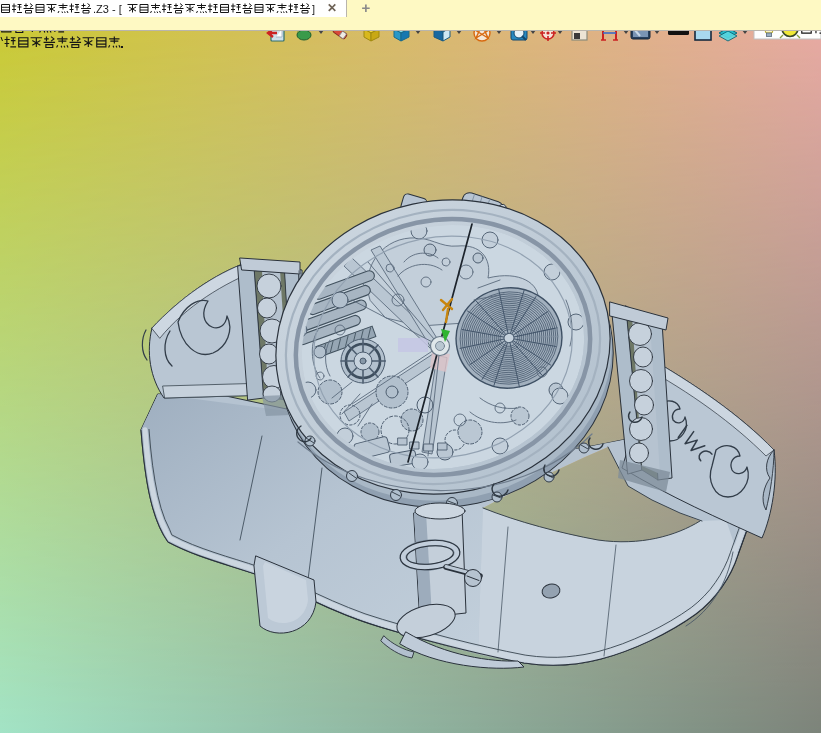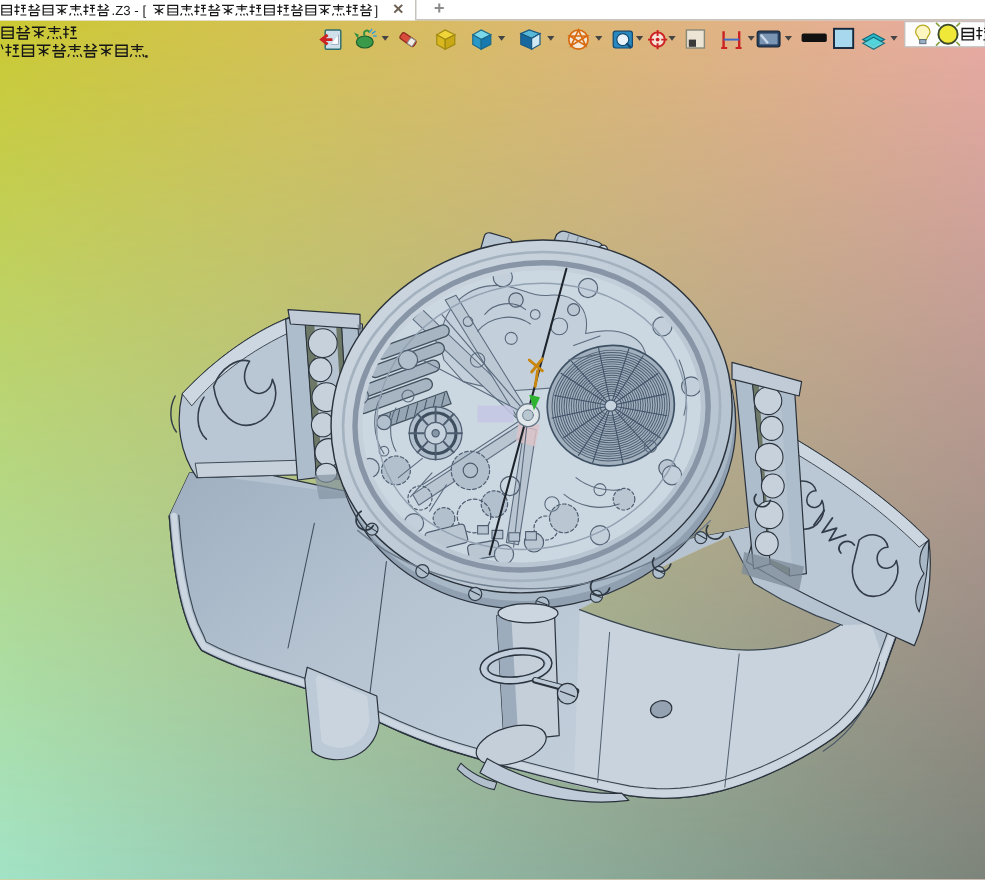--- a/index.html
+++ b/index.html
@@ -1,18 +1,18 @@
 <!DOCTYPE html>
 <html><head>
 <meta charset="utf-8">
 <style>
 html,body{margin:0;padding:0}
 body{width:821px;height:733px;position:relative;overflow:hidden;font-family:"Liberation Sans",sans-serif;background:#d7d3cb}
 #vp{position:absolute;left:0;top:0;width:821px;height:733px}
-#tabbar{position:absolute;left:0;top:0;width:821px;height:17px;background:#ffffff;border-bottom:1px solid #b9b5ac;box-sizing:border-box}
+#tabbar{position:absolute;left:0;top:0;width:821px;height:31px;background:#fef9c3;border-bottom:1px solid #b9b5ac;box-sizing:border-box}
 #tab0{position:absolute;left:0;top:0;width:347px;height:17px;background:#ffffff;border-right:1px solid #b9b5ac;box-sizing:border-box}
 .x{position:absolute;left:325px;top:1px;width:14px;height:14px;color:#6e6256;font-weight:bold;font-size:12px;line-height:14px;text-align:center}
 .plus{position:absolute;left:358px;top:0px;width:16px;height:16px;color:#8a8a8a;font-weight:bold;font-size:15px;line-height:16px;text-align:center}
 #tabsvg{position:absolute;left:0;top:0;width:821px;height:17px}
 </style>
 </head>
 <body>
 <svg id="vp" viewBox="0 0 821 733" width="821" height="733">
 <defs>
 <linearGradient id="gt" x1="0" y1="0" x2="821" y2="0" gradientUnits="userSpaceOnUse">

